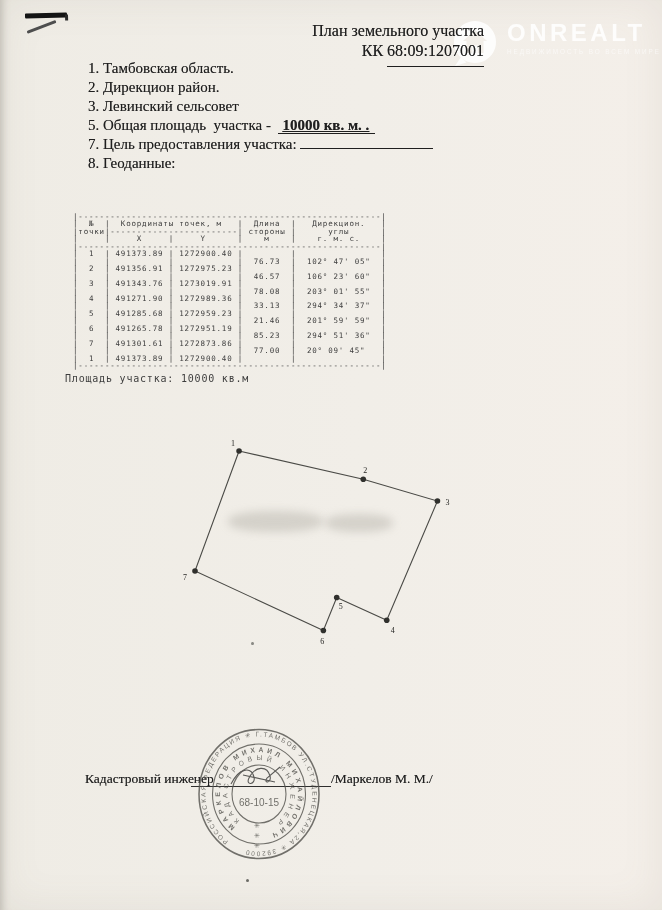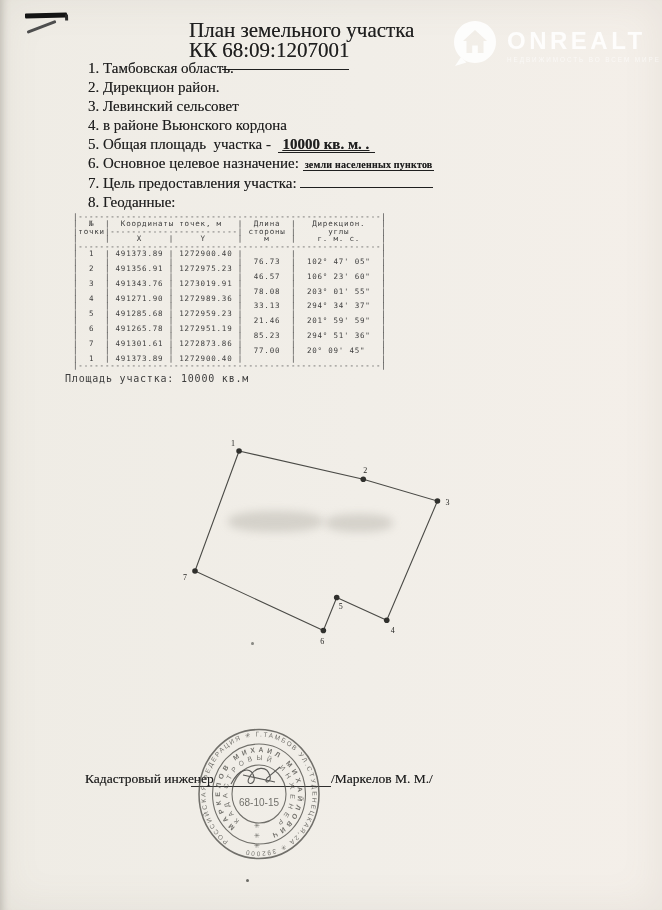--- a/index.html
+++ b/index.html
@@ -12,25 +12,25 @@
   .abs{position:absolute;}
   
   .artifact-bar{left:25px;top:13px;width:42px;height:4.5px;background:#141414;transform:rotate(-1.5deg);border-radius:1px;}
   .artifact-bar:after{content:"";position:absolute;right:-1px;top:2px;width:3px;height:6px;background:#2a2a2a;}
   .artifact-slash{left:27px;top:31px;width:31px;height:2.6px;background:#4e4e4e;transform:rotate(-21deg);transform-origin:left center;border-radius:2px;}
   .speck1{left:246px;top:879px;width:3px;height:3px;background:#6b6b66;border-radius:50%;}
   .speck2{left:251px;top:642px;width:2.5px;height:3px;background:#8a8a84;border-radius:50%;}
   .smudge{background:rgba(148,145,136,0.30);filter:blur(4px);border-radius:45%;}
   
   .watermark{left:452px;top:20px;display:flex;align-items:flex-start;gap:9px;}
-  .wm-text{display:flex;flex-direction:column;margin-top:8px;}
+  .wm-text{display:flex;flex-direction:column;}
   .wm-brand{font-family:"Liberation Sans",sans-serif;font-weight:bold;font-size:24px;letter-spacing:3.5px;color:rgba(255,255,255,0.85);line-height:26px;}
   .wm-sub{font-family:"Liberation Sans",sans-serif;font-size:6.4px;letter-spacing:1.9px;color:rgba(255,255,255,0.60);margin-top:2px;white-space:nowrap;}
   
-  .title-block{left:189px;top:21px;width:320px;text-align:left;font-size:21px;line-height:19.5px;text-shadow:0 0 0.4px rgba(0,0,0,0.55);}
+  .title-block{left:164px;top:21px;width:320px;text-align:right;font-size:16px;line-height:19.5px;text-shadow:0 0 0.4px rgba(0,0,0,0.55);}
   .cad-number{border-bottom:1.2px solid #1f1f1f;padding-bottom:7px;}
   
   .list{left:88px;top:59px;width:460px;font-size:15px;line-height:18.9px;text-shadow:0 0 0.4px rgba(0,0,0,0.5);}
   .list .row{white-space:pre-wrap;}
   .val-bold{font-weight:bold;border-bottom:1.3px solid #1f1f1f;padding:0 6px 0 4px;text-decoration:underline;}
   .val-small{font-weight:bold;font-size:10px;border-bottom:1px solid #1f1f1f;padding:0 2px;letter-spacing:0.2px;}
   .val-blank{display:inline-block;width:133px;border-bottom:1.2px solid #1f1f1f;height:13px;vertical-align:baseline;}
   
   .geodata{left:73px;top:213px;font-family:"DejaVu Sans Mono",monospace;font-size:7.5px;line-height:7.45px;letter-spacing:0.8px;color:#3d3d3d;}
   .geodata pre{margin:0;}
@@ -70,23 +70,21 @@
 
   <div class="abs title-block">
     <div>План земельного участка</div>
     <div><span>КК </span><span class="cad-number">68:09:1207001</span></div>
   </div>
 
   <div class="abs list" id="list">
       <div class="row"><span>1.</span><span> Тамбовская область.</span></div>
       <div class="row"><span>2.</span><span> Дирекцион район.</span></div>
       <div class="row"><span>3.</span><span> Левинский сельсовет</span></div>
-      <div class="row"><span>4.</span><span> в районе Вьюнского кордона</span></div>
       <div class="row"><span>5.</span><span> Общая площадь  участка -  </span><span class="val-bold">10000 кв. м. .</span></div>
-      <div class="row"><span>6.</span><span> Основное целевое назначение: </span><span class="val-small">земли населенных пунктов</span></div>
       <div class="row"><span>7.</span><span> Цель предоставления участка: </span><span class="val-blank"></span></div>
       <div class="row"><span>8.</span><span> Геоданные:</span></div>
     </div>
 
   <div class="abs geodata">
     <pre id="geodata-pre">|---------------------------------------------------------|
 |  №  |  Координаты точек, м   |  Длина  |   Дирекцион.   |
 |точки|------------------------| стороны |      углы      |
 |     |     X     |     Y      |    м    |    г. м. с.    |
 |---------------------------------------------------------|

